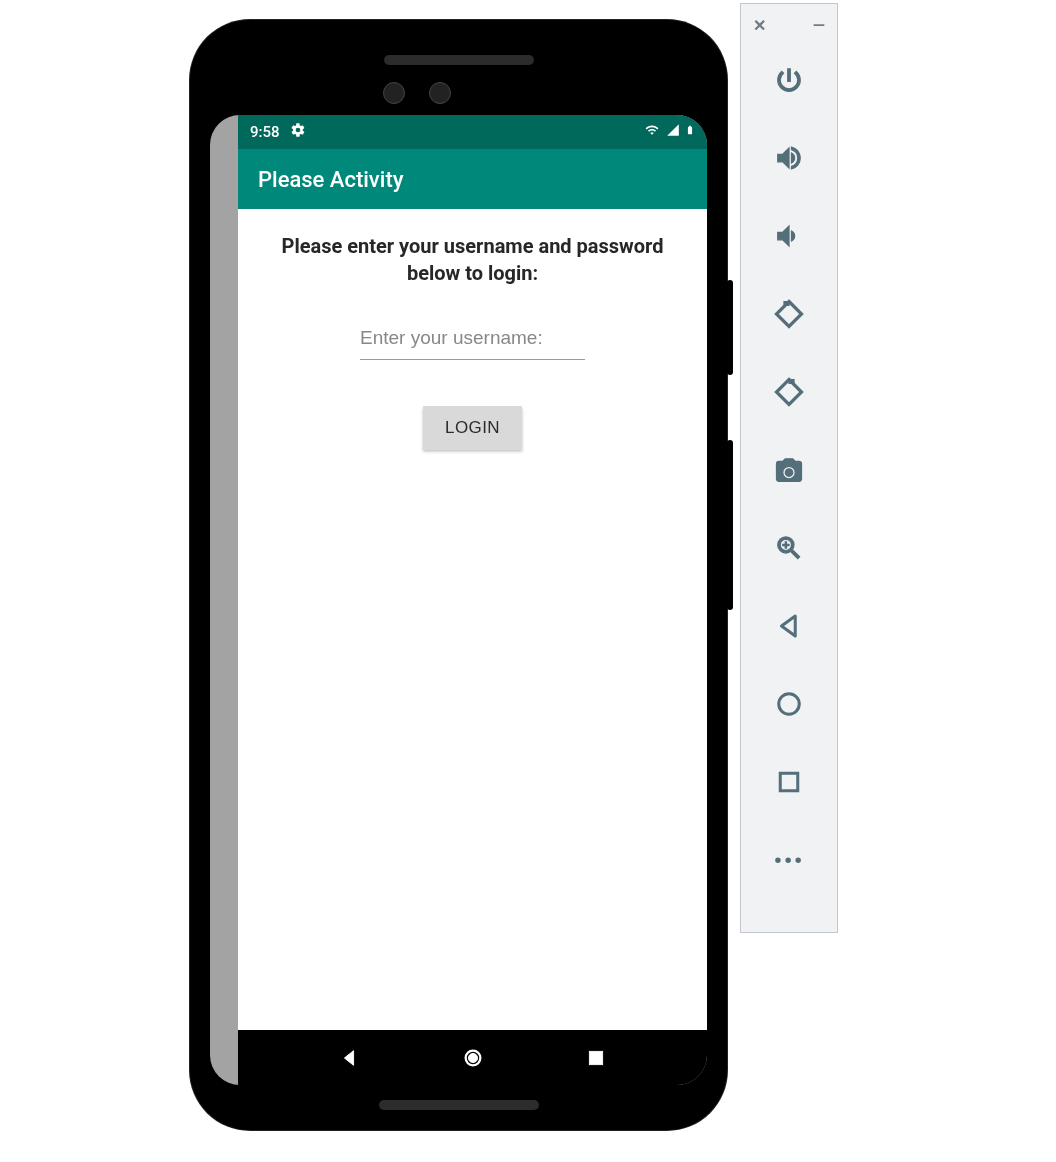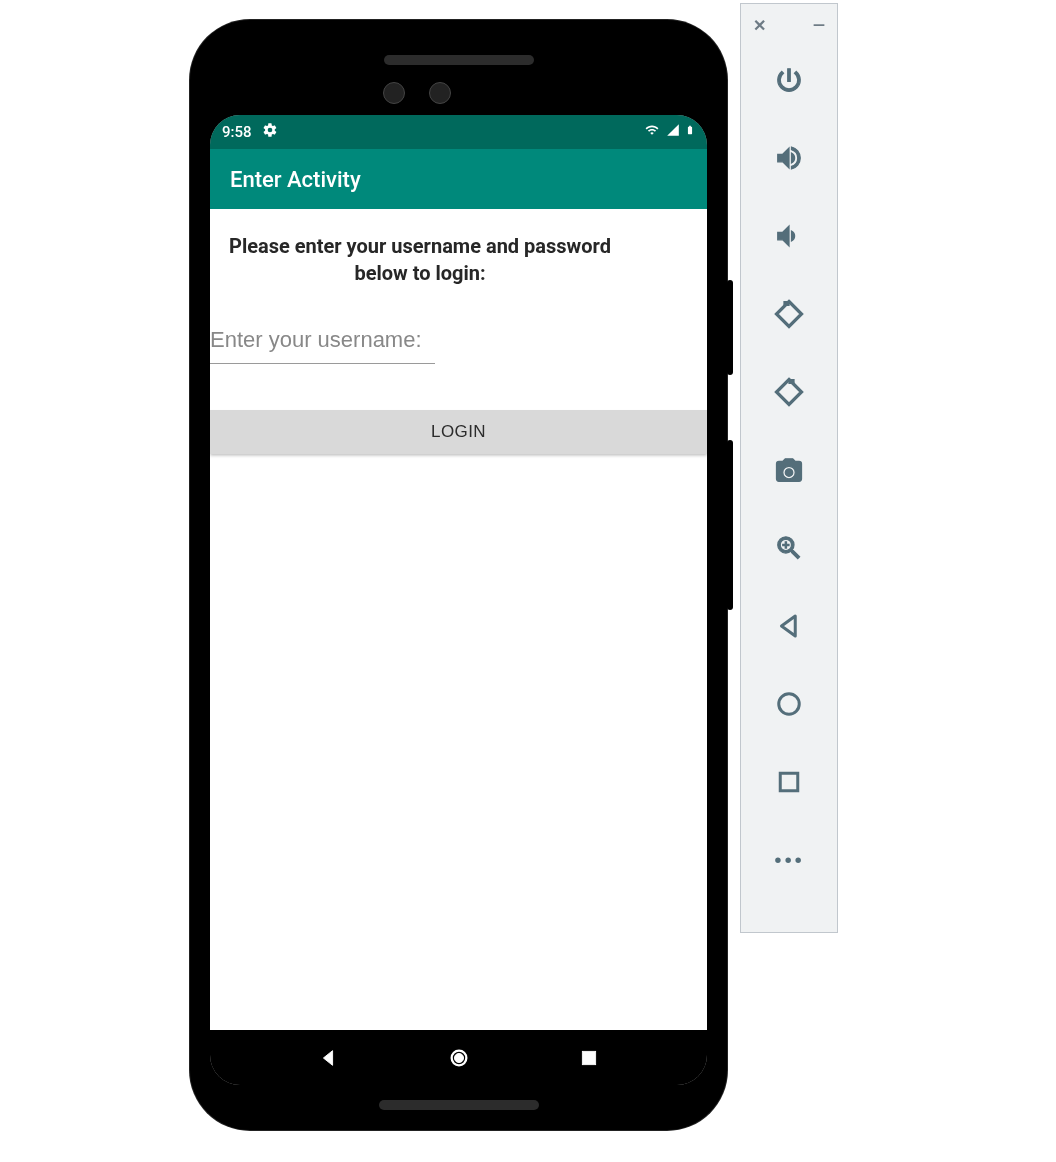--- a/index.html
+++ b/index.html
@@ -69,20 +69,21 @@
     position: absolute;
     top: 95px;
     left: 20px;
     right: 20px;
     bottom: 45px;
     border-radius: 30px;
     background: #a3a3a3;
     overflow: hidden;
     display: flex;
     flex-direction: column;
+    padding-left: 28px;
   }
 
   
   .status-bar {
     height: 34px;
     background: #00695c;
     color: #fff;
     display: flex;
     align-items: center;
     padding: 0 12px;
@@ -112,37 +113,38 @@
     font-size: 22px;
     font-weight: 500;
   }
 
   
   .app-content {
     flex: 1;
     background: #fff;
     display: flex;
     flex-direction: column;
+    align-items: center;
     padding-top: 24px;
   }
   .instruction {
     font-size: 20px;
     font-weight: 700;
     color: #272727;
     text-align: center;
     line-height: 1.35;
     margin-bottom: 34px;
     max-width: 420px;
   }
   .text-field {
     width: 225px;
     border: none;
     border-bottom: 1.3px solid #9a9a9a;
     padding: 6px 0 10px 0;
-    font-size: 22px;
+    font-size: 19px;
     color: #333;
     background: transparent;
     text-align: left;
     margin-bottom: 46px;
     outline: none;
   }
   .text-field::placeholder { color: #888; }
   .login-btn {
     background: #d9d9d9;
     border: none;
@@ -235,21 +237,21 @@
         </span>
         <span>
           <svg width="10" height="16" viewBox="0 0 24 24">
               <path d="M15.67 4H14V2h-4v2H8.33C7.6 4 7 4.6 7 5.33v15.33C7 21.4 7.6 22 8.33 22h7.33C16.4 22 17 21.4 17 20.67V5.33C17 4.6 16.4 4 15.67 4z"></path>
             </svg>
         </span>
       </div>
     </div>
 
     <div class="title-bar">
-      <span>Enter Activity</span>
+      <span>Please Activity</span>
     </div>
 
     <div class="app-content">
       <div class="instruction">Please enter your username and password below to login:</div>
 
       <input type="text" class="text-field" placeholder="Enter your username:" style="">
 
 
       <button class="login-btn">LOGIN</button>
     </div>

